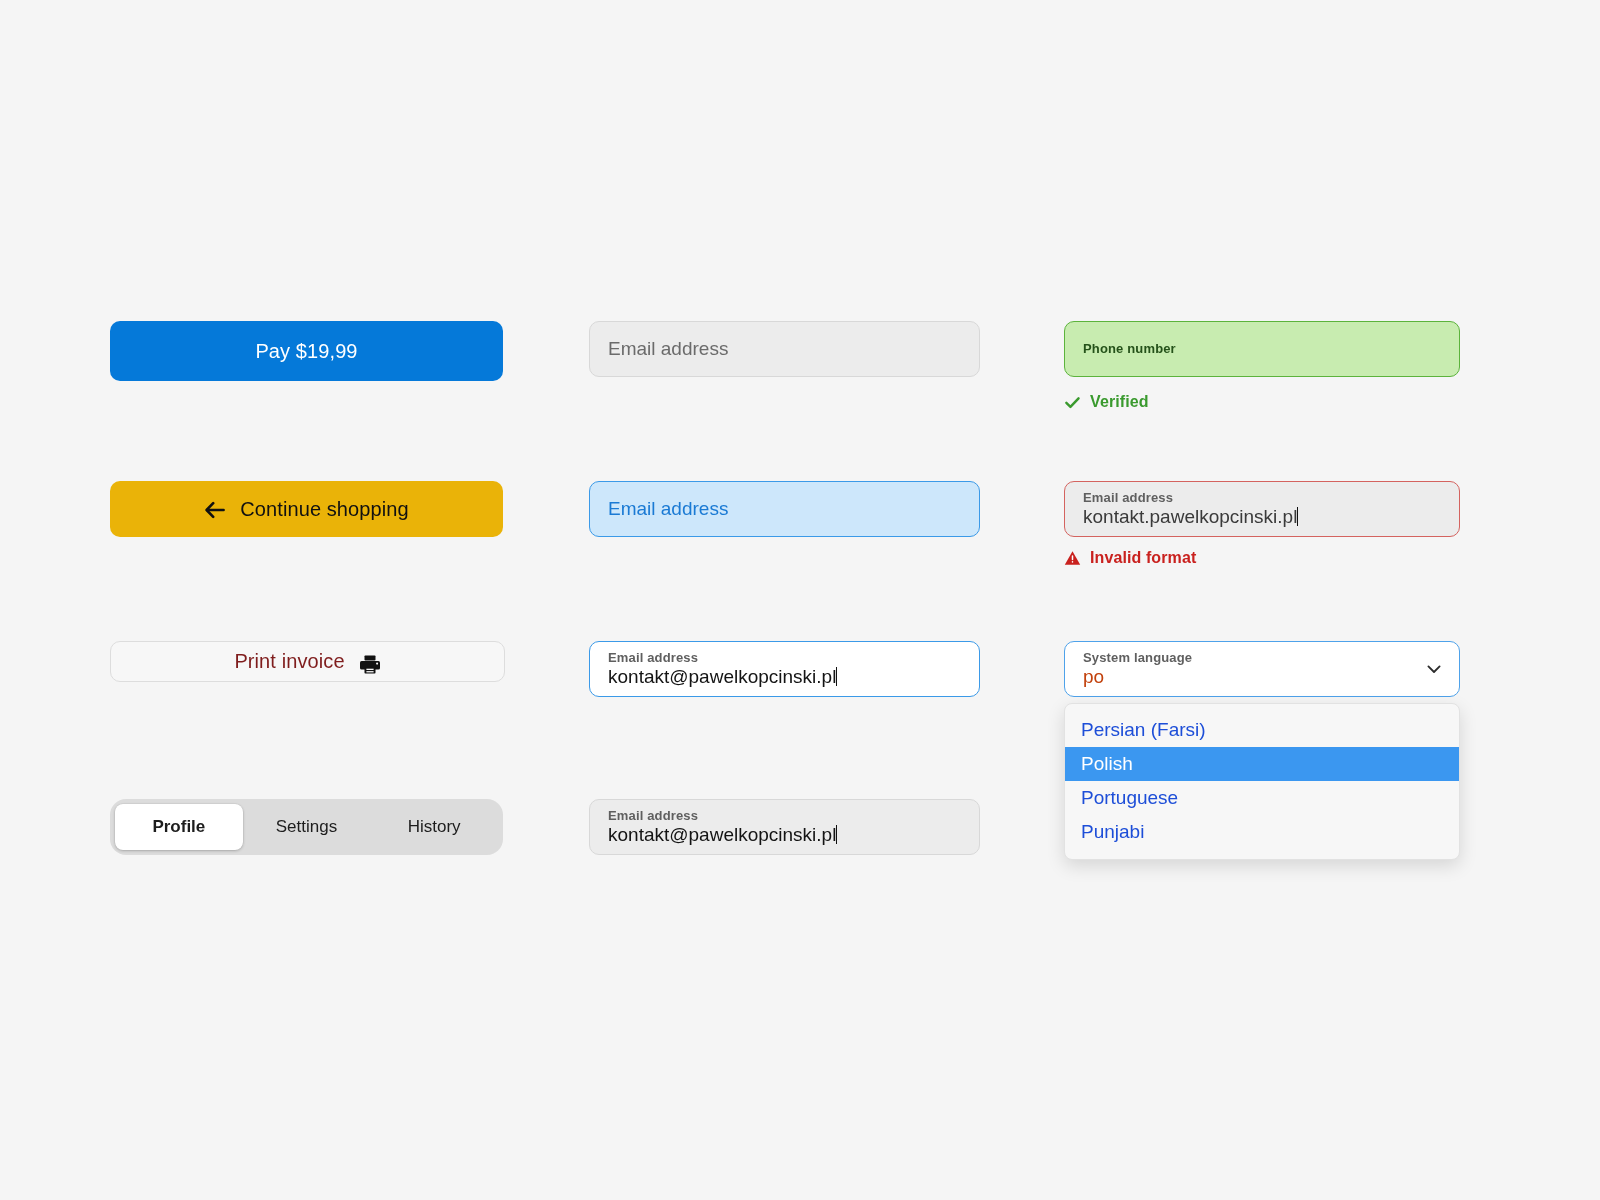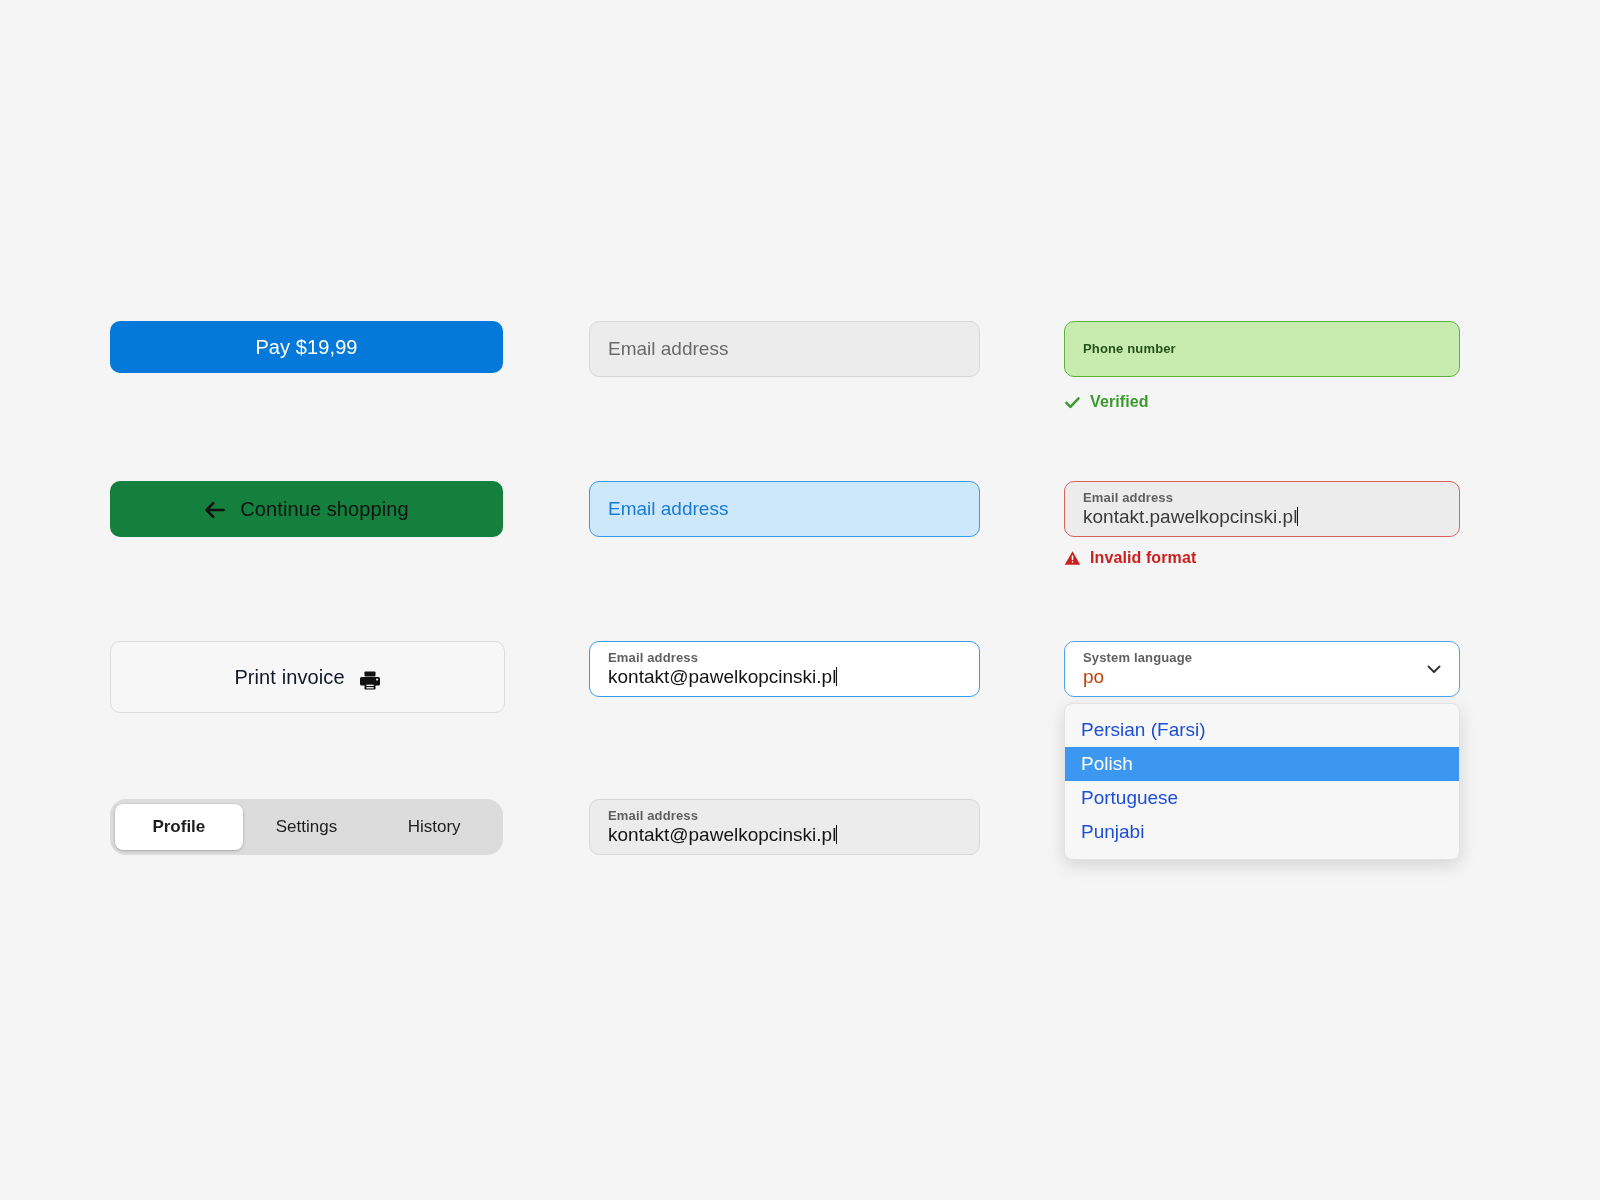--- a/index.html
+++ b/index.html
@@ -33,39 +33,39 @@
     gap: 14px;
     border-radius: 10px;
     font-size: 20px;
     letter-spacing: 0.1px;
     cursor: pointer;
     user-select: none;
   }
 
   .btn-primary {
     width: 393px;
-    height: 52px;
+    height: 60px;
     background: #0579d9;
     color: #ffffff;
     border: none;
   }
 
   .btn-secondary {
     width: 393px;
     height: 56px;
-    background: #15803d;
+    background: #eab308;
     color: #111111;
     border: none;
   }
 
   .btn-outline {
     width: 395px;
-    height: 72px;
+    height: 41px;
     background: #f7f7f7;
-    color: #0f172a;
+    color: #7f1d1d;
     border: 1px solid #dddddd;
   }
 
   .icon-arrow-left {
     display: inline-block;
     width: 22px;
     height: 20px;
     position: relative;
     top: 1px;
   }

